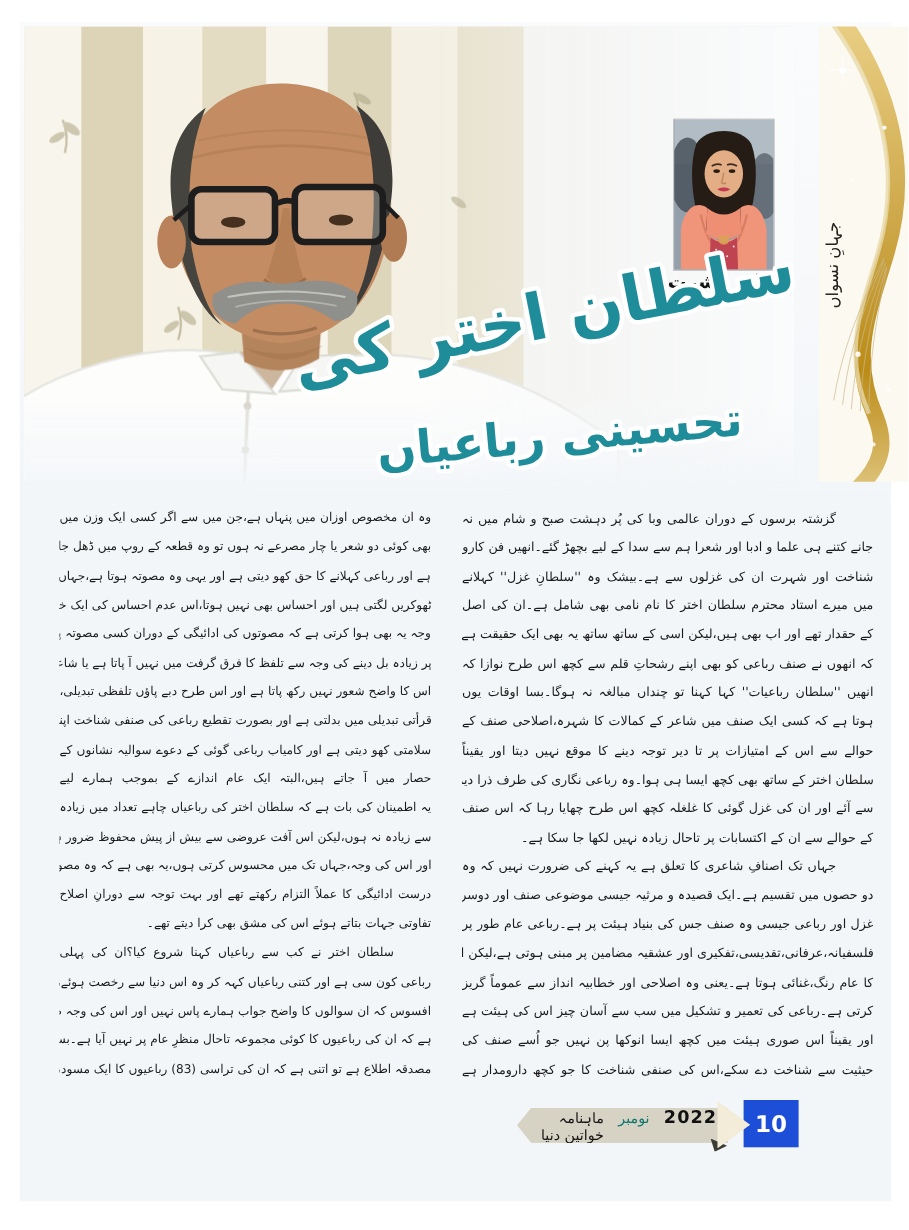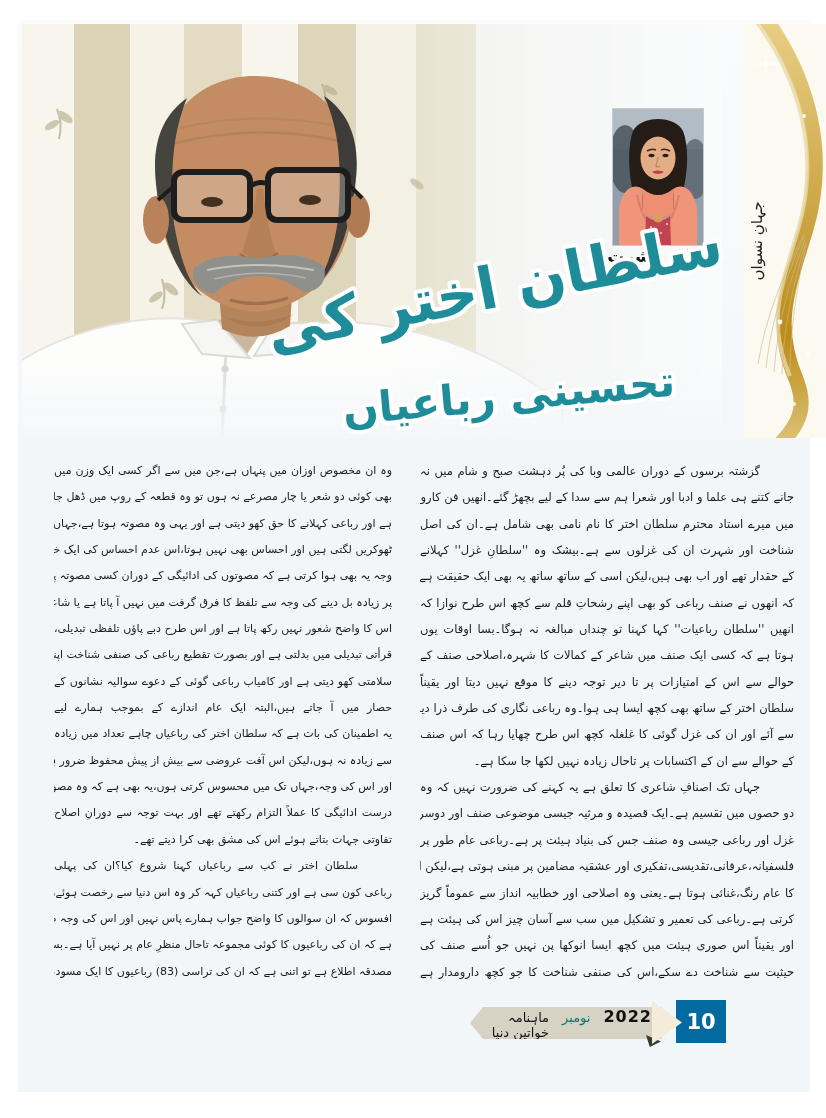--- a/index.html
+++ b/index.html
@@ -266,22 +266,22 @@
 <div class="author-name">شبانہ عشرت</div>
 
 <svg class="title-svg" viewBox="0 0 470 230">
   <text transform="translate(228,82) rotate(-11)" font-size="58">سلطان اختر کی</text>
   <text transform="translate(240,185) rotate(-5)" font-size="42">تحسینی رباعیاں</text>
 </svg>
 
 <div class="col col-right" id="right-col">
     <div class="tline indent">گزشتہ برسوں کے دوران عالمی وبا کی پُر دہشت صبح و شام میں نہ</div>
     <div class="tline">جانے کتنے ہی علما و ادبا اور شعرا ہم سے سدا کے لیے بچھڑ گئے۔انھیں فن کاروں</div>
+    <div class="tline">شناخت اور شہرت ان کی غزلوں سے ہے۔بیشک وہ ''سلطانِ غزل'' کہلانے</div>
     <div class="tline">میں میرے استاد محترم سلطان اختر کا نام نامی بھی شامل ہے۔ان کی اصل</div>
-    <div class="tline">شناخت اور شہرت ان کی غزلوں سے ہے۔بیشک وہ ''سلطانِ غزل'' کہلانے</div>
     <div class="tline">کے حقدار تھے اور اب بھی ہیں،لیکن اسی کے ساتھ ساتھ یہ بھی ایک حقیقت ہے</div>
     <div class="tline">کہ انھوں نے صنف رباعی کو بھی اپنے رشحاتِ قلم سے کچھ اس طرح نوازا کہ</div>
     <div class="tline">انھیں ''سلطان رباعیات'' کہا کہنا تو چنداں مبالغہ نہ ہوگا۔بسا اوقات یوں</div>
     <div class="tline">ہوتا ہے کہ کسی ایک صنف میں شاعر کے کمالات کا شہرہ،اصلاحی صنف کے</div>
     <div class="tline">حوالے سے اس کے امتیازات پر تا دیر توجہ دینے کا موقع نہیں دیتا اور یقیناً</div>
     <div class="tline">سلطان اختر کے ساتھ بھی کچھ ایسا ہی ہوا۔وہ رباعی نگاری کی طرف ذرا دیر</div>
     <div class="tline">سے آئے اور ان کی غزل گوئی کا غلغلہ کچھ اس طرح چھایا رہا کہ اس صنف</div>
     <div class="tline end">کے حوالے سے ان کے اکتسابات پر تاحال زیادہ نہیں لکھا جا سکا ہے۔</div>
     <div class="tline indent">جہاں تک اصنافِ شاعری کا تعلق ہے یہ کہنے کی ضرورت نہیں کہ وہ</div>
     <div class="tline">دو حصوں میں تقسیم ہے۔ایک قصیدہ و مرثیہ جیسی موضوعی صنف اور دوسری</div>
@@ -317,15 +317,15 @@
 
 <div class="pencil-shadow"></div>
 <div class="footer-band">
   <div class="inner">
     <span class="footer-year">2022</span>
     <span class="footer-month">نومبر</span>
     <span class="footer-mag">ماہنامہ خواتین دنیا</span>
   </div>
 </div>
 <div class="pencil-tip"></div>
-<div class="page-box" id="page-box" style="background: #0369a1; text-align: right;">
+<div class="page-box" id="page-box" style="background: #1d4ed8; text-align: right;">
   <span>10</span>
 </div>
 
 </body></html>

